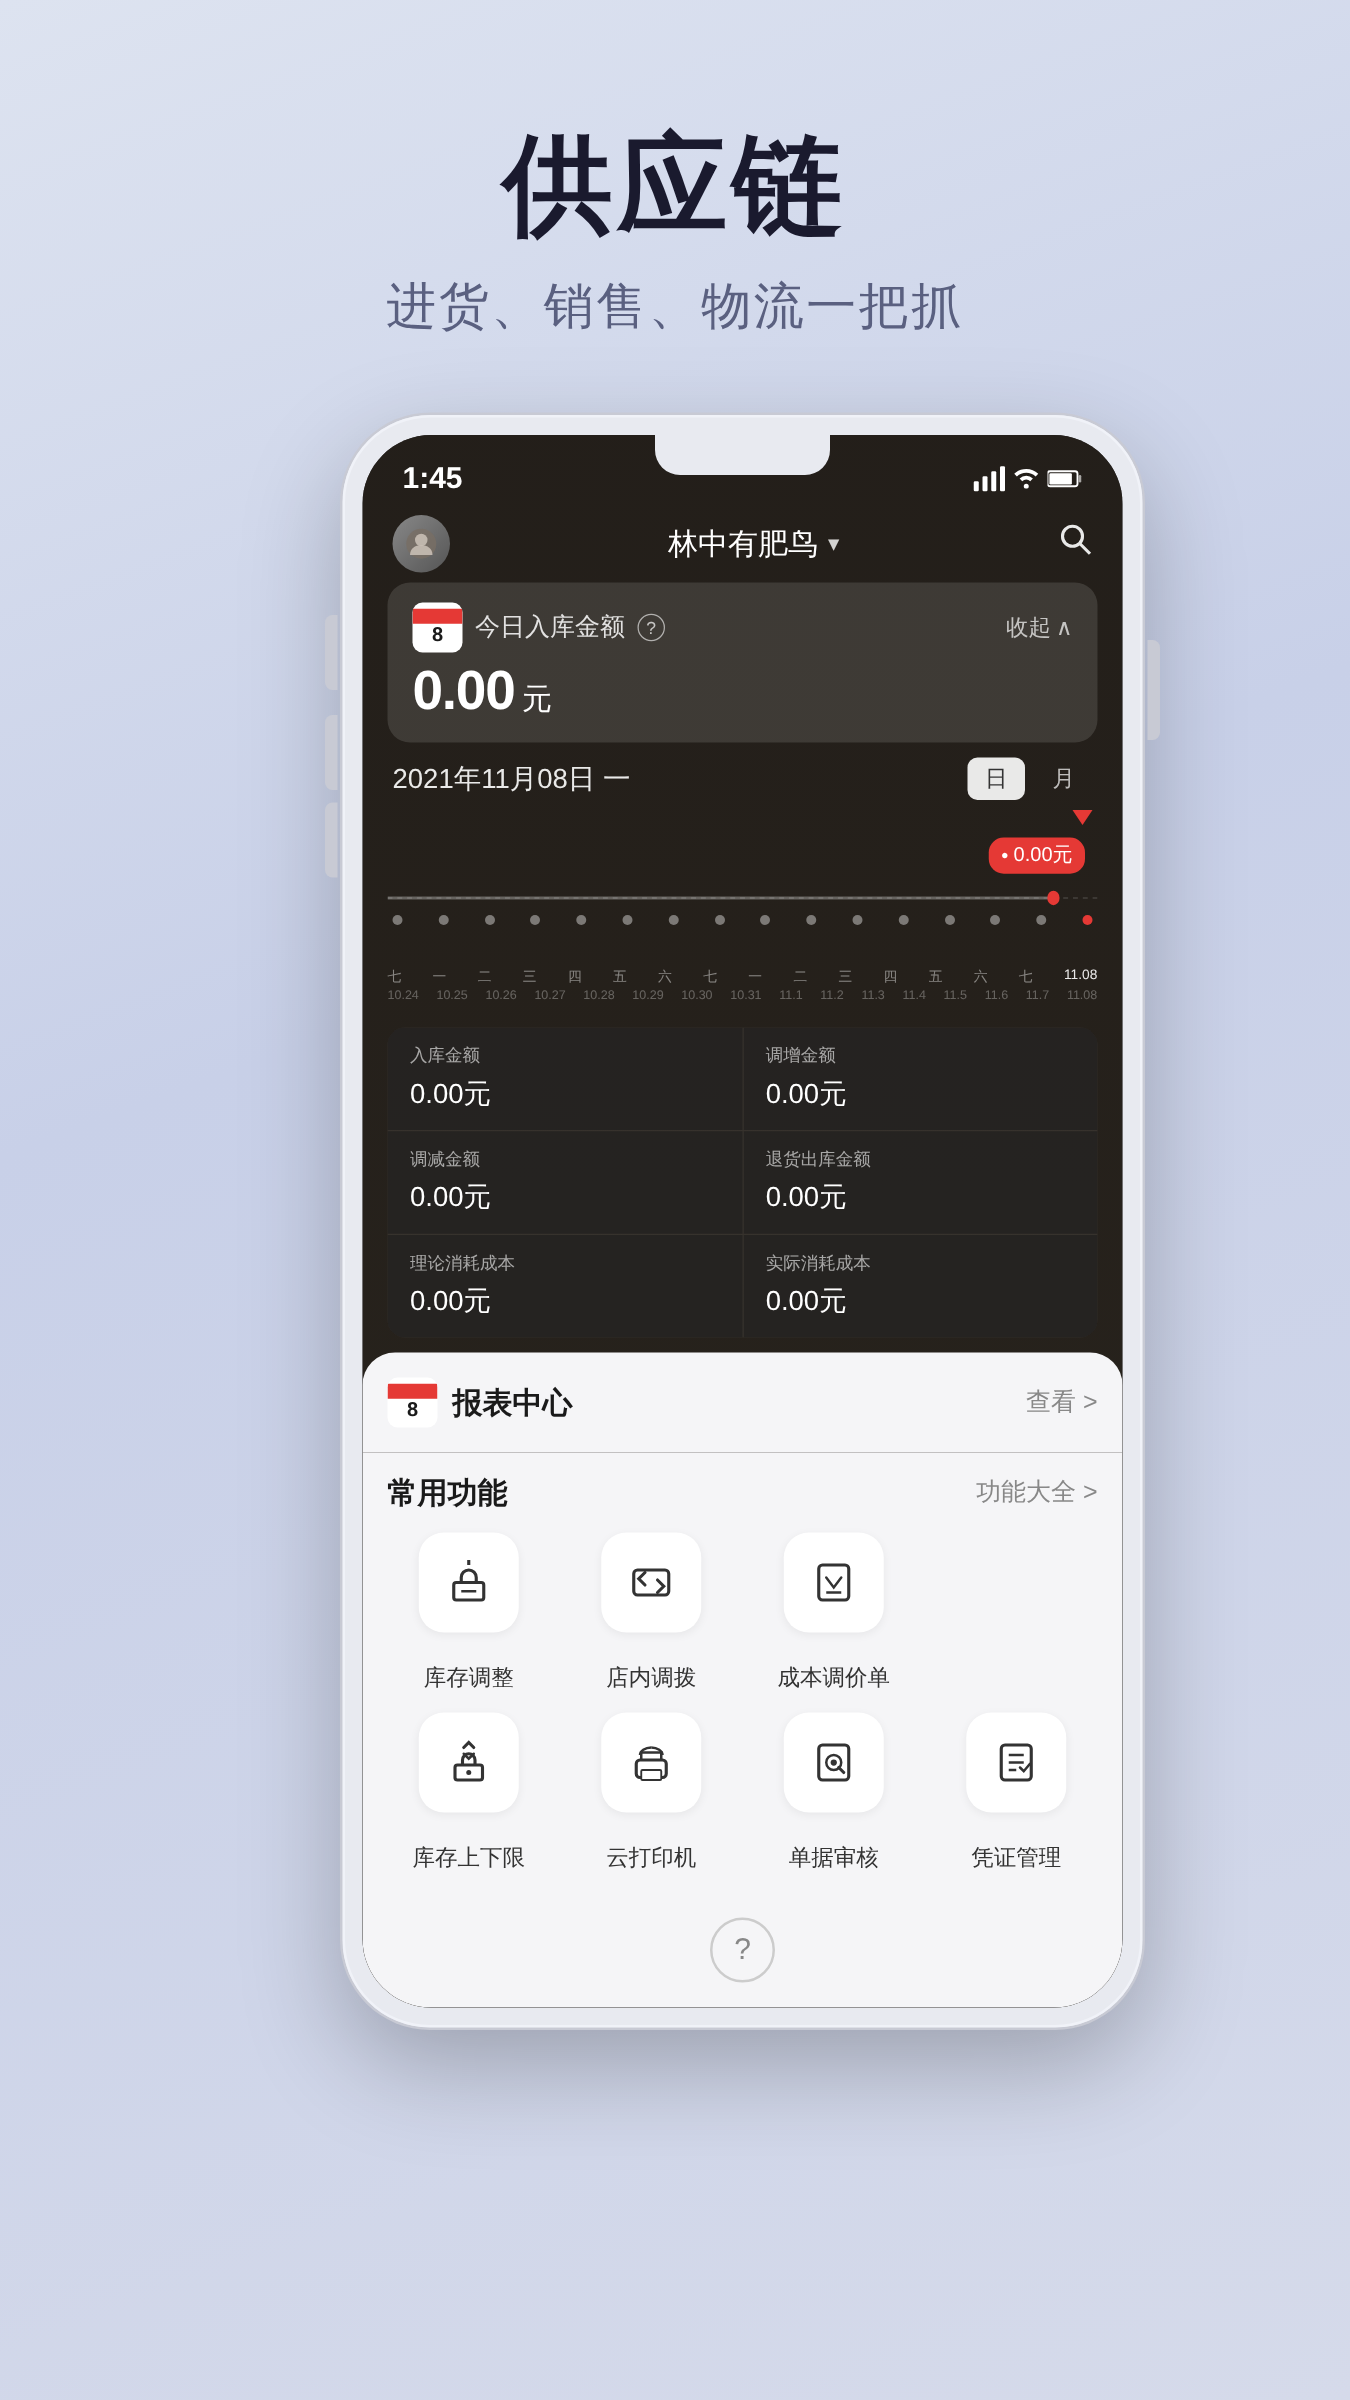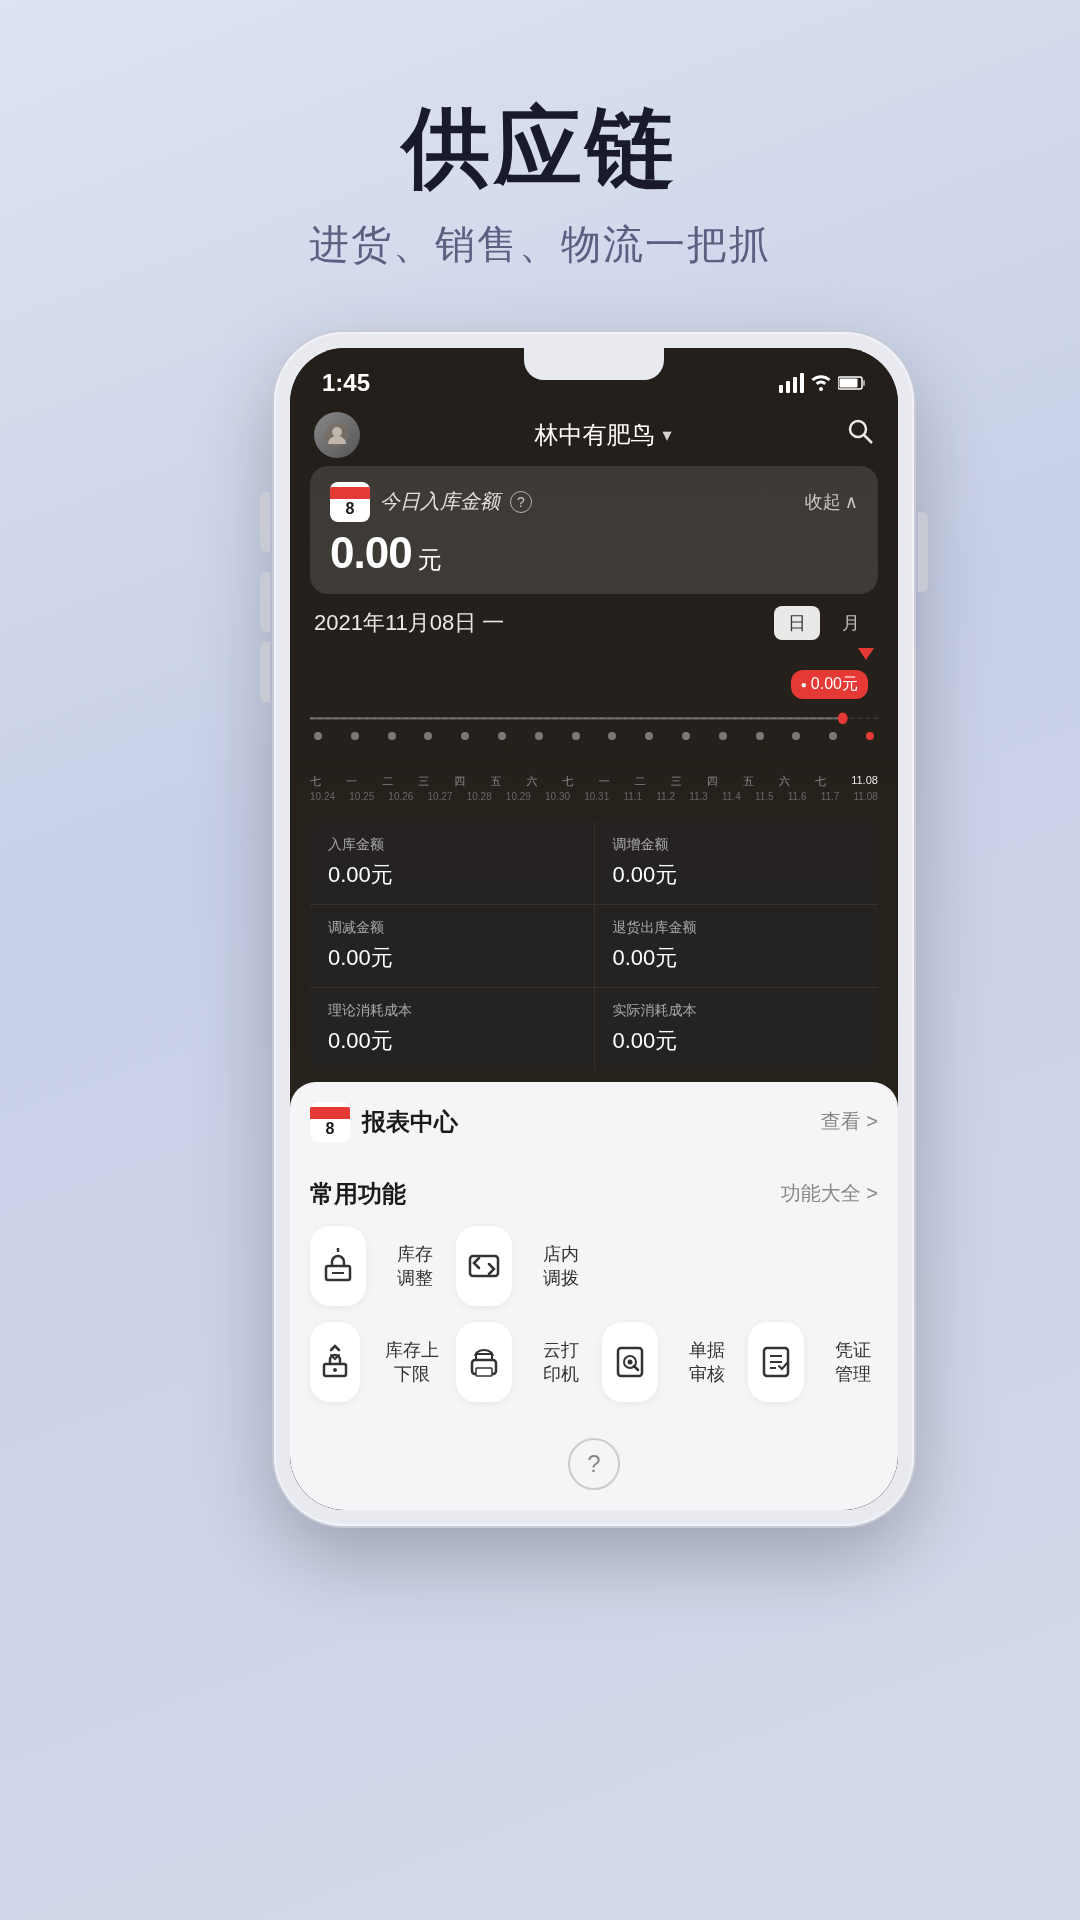--- a/index.html
+++ b/index.html
@@ -189,21 +189,20 @@
     .calendar-badge-day {
       font-size: 16px;
       font-weight: 700;
       color: #1a1a1a;
       line-height: 1;
       margin-top: 2px;
     }
     .today-label {
       font-size: 20px;
       color: rgba(255,255,255,0.85);
-      font-style: italic;
     }
     .question-icon {
       width: 22px;
       height: 22px;
       border: 1.5px solid rgba(255,255,255,0.6);
       border-radius: 50%;
       display: flex;
       align-items: center;
       justify-content: center;
       font-size: 14px;
@@ -378,20 +377,21 @@
     }
 
     .func-grid {
       display: grid;
       grid-template-columns: repeat(4, 1fr);
       gap: 16px;
       margin-bottom: 16px;
     }
     .func-item {
       display: flex;
+      flex-direction: column;
       align-items: center;
       gap: 24px;
     }
     .func-icon-wrap {
       width: 80px;
       height: 80px;
       background: white;
       border-radius: 20px;
       display: flex;
       align-items: center;
@@ -648,20 +648,30 @@
             <div class="func-item">
               <div class="func-icon-wrap">
                 <svg width="40" height="40" viewBox="0 0 40 40" fill="none">
                   <rect x="6" y="10" width="28" height="20" rx="3" stroke="#333" stroke-width="2.5" fill="none"></rect>
                   <path d="M15 22l-5-5 5-5" stroke="#333" stroke-width="2.5" stroke-linecap="round"></path>
                   <path d="M25 18l5 5-5 5" stroke="#333" stroke-width="2.5" stroke-linecap="round"></path>
                 </svg>
               </div>
               <span class="func-label">店内调拨</span>
             </div>
+            <div class="func-item">
+              <div class="func-icon-wrap">
+                <svg width="40" height="40" viewBox="0 0 40 40" fill="none">
+                  <rect x="8" y="6" width="24" height="28" rx="3" stroke="#333" stroke-width="2.5" fill="none"></rect>
+                  <path d="M14 16 L20 24 L26 16" stroke="#333" stroke-width="2" fill="none" stroke-linecap="round"></path>
+                  <line x1="14" y1="28" x2="26" y2="28" stroke="#333" stroke-width="2"></line>
+                </svg>
+              </div>
+              <span class="func-label">成本调价单</span>
+            </div>
           </div>
 
           <div class="func-grid">
             <div class="func-item">
               <div class="func-icon-wrap">
                 <svg width="40" height="40" viewBox="0 0 40 40" fill="none">
                   <rect x="9" y="22" width="22" height="12" rx="2" stroke="#333" stroke-width="2.5" fill="none"></rect>
                   <path d="M15 22v-4a5 5 0 0 1 10 0v4" stroke="#333" stroke-width="2.5" fill="none"></path>
                   <circle cx="20" cy="28" r="2" fill="#333"></circle>
                   <path d="M16 8 L20 4 L24 8" stroke="#333" stroke-width="2.5" stroke-linecap="round"></path>

